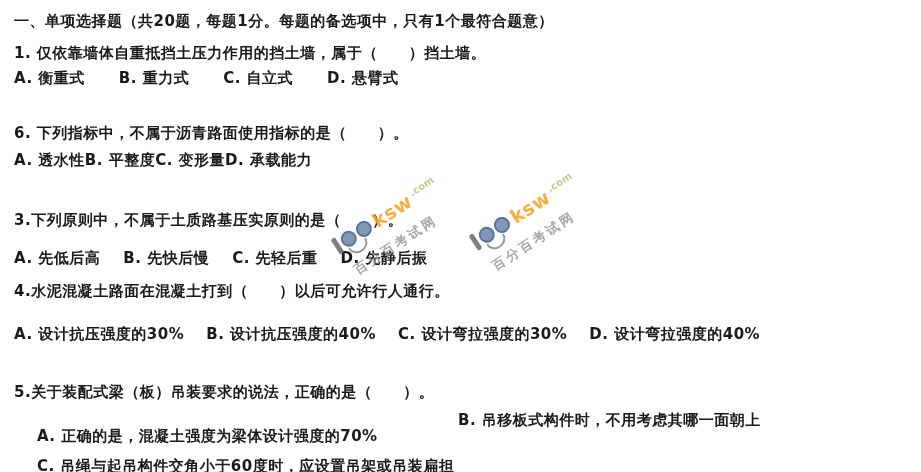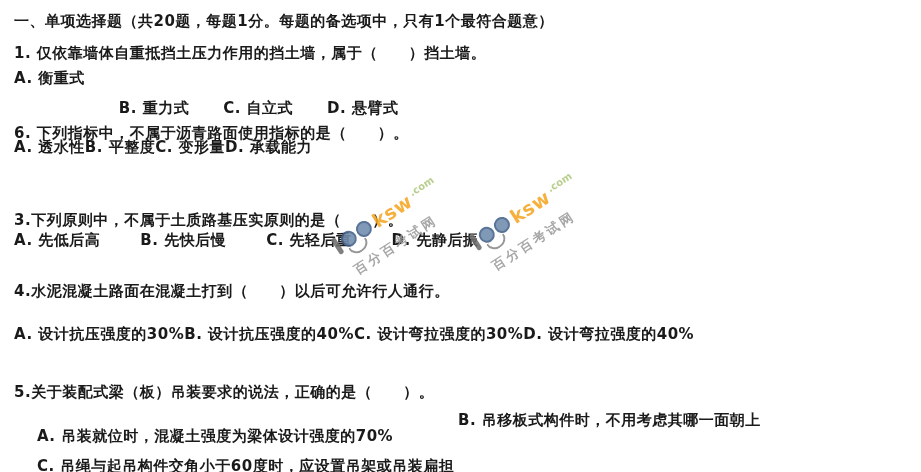--- a/index.html
+++ b/index.html
@@ -23,24 +23,24 @@
     left: 14px;
     white-space: pre;
     letter-spacing: 0.5px;
     line-height: 16px;
   }
   .opts {
     display: flex;
     align-items: flex-start;
   }
   .opts > span { white-space: pre; }
-  .gap34 > span + span { margin-left: 34px; margin-top: 30px; }
+  .gap34 > span + span { margin-left: 34px; }
   .gap30 > span + span { }
-  .gap40 > span + span { margin-left: 40px; }
-  .gap22 > span + span { }
+  .gap40 > span + span { margin-left: 23px; }
+  .gap22 > span + span { margin-left: 22px; }
   .two-col { right: 0; }
   .two-col .right-opt {
     position: absolute;
     left: 444px;
     top: 0;
     white-space: pre;
   }
 
   
   .wm {
@@ -110,46 +110,46 @@
 
   <div class="line" style="top:45px">1. 仅依靠墙体自重抵挡土压力作用的挡土墙，属于（　　）挡土墙。</div>
   <div class="line opts gap34" style="top:70px">
     <span>A. 衡重式</span>
     <span>B. 重力式</span>
     <span>C. 自立式</span>
     <span>D. 悬臂式</span>
   </div>
 
   <div class="line" style="top:125px">6. 下列指标中，不属于沥青路面使用指标的是（　　）。</div>
-  <div class="line opts gap30" style="top:139px">
+  <div class="line opts gap30" style="top:152px">
     <span>A. 透水性</span>
     <span>B. 平整度</span>
     <span>C. 变形量</span>
     <span>D. 承载能力</span>
   </div>
 
   <div class="line" style="top:212px">3.下列原则中，不属于土质路基压实原则的是（　　）。</div>
-  <div class="line opts gap40" style="top:232px">
+  <div class="line opts gap40" style="top:250px">
     <span>A. 先低后高</span>
     <span>B. 先快后慢</span>
     <span>C. 先轻后重</span>
     <span>D. 先静后振</span>
   </div>
 
   <div class="line" style="top:283px">4.水泥混凝土路面在混凝土打到（　　）以后可允许行人通行。</div>
   <div class="line opts gap22" style="top:326px">
     <span>A. 设计抗压强度的30%</span>
     <span>B. 设计抗压强度的40%</span>
     <span>C. 设计弯拉强度的30%</span>
     <span>D. 设计弯拉强度的40%</span>
   </div>
 
   <div class="line" style="top:384px">5.关于装配式梁（板）吊装要求的说法，正确的是（　　）。</div>
   <div class="line two-col" style="top:412px">
-    <span>A. 吊装就位时，混凝土强度为梁体设计强度的70%</span>
+    <span>A. 正确的是，混凝土强度为梁体设计强度的70%</span>
     <span class="right-opt">B. 吊移板式构件时，不用考虑其哪一面朝上</span>
   </div>
   <div class="line two-col" style="top:442px">
     <span>C. 吊绳与起吊构件交角小于60度时，应设置吊架或吊装扁担</span>
   </div>
 
   <div class="wm" style="left:332px; top:196px">
     <div class="wm-logo">
       <span class="wm-l" style="background: rgb(110, 110, 110);"></span>
       <span class="wm-circle" style="background: rgb(111, 140, 173); border-color: rgb(68, 97, 138);"></span>

